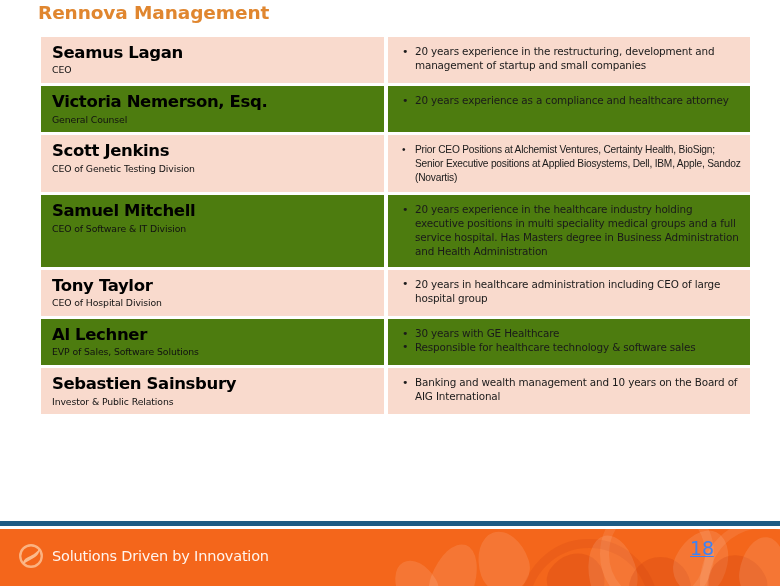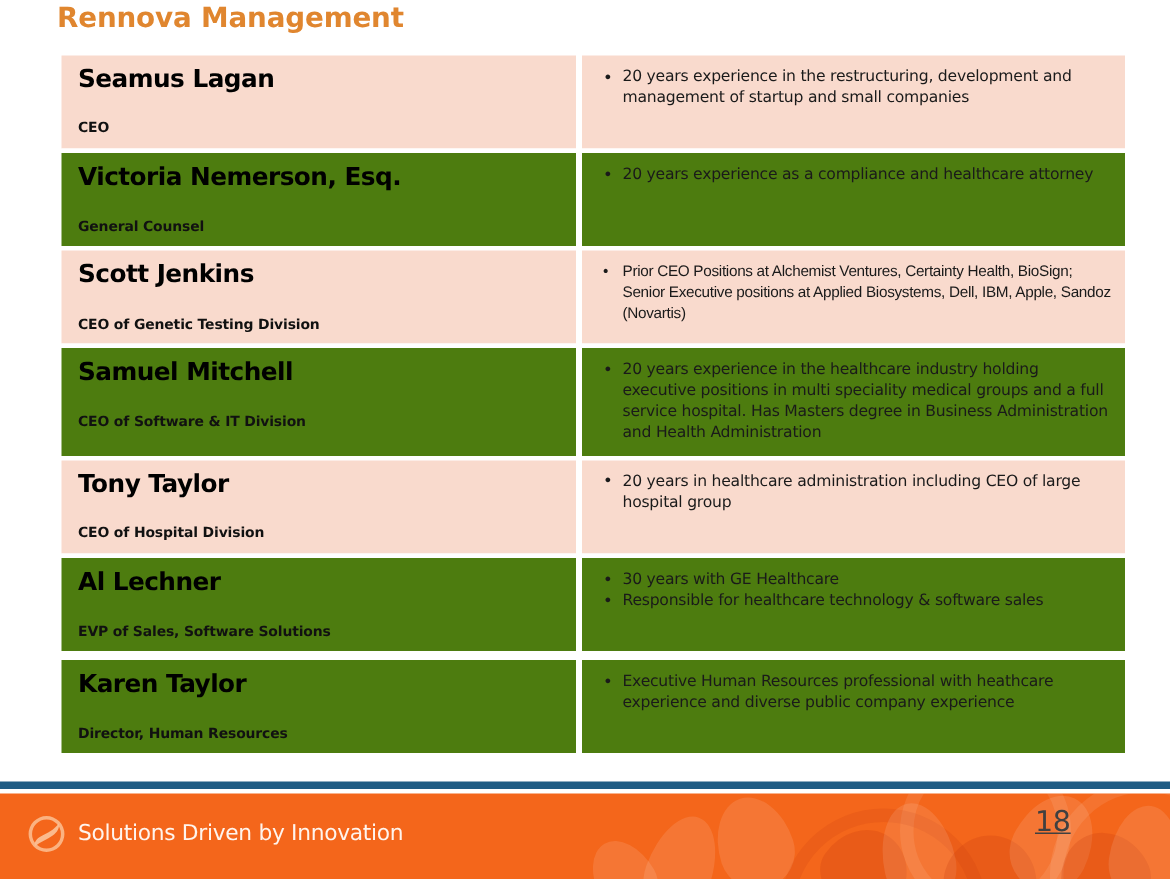--- a/index.html
+++ b/index.html
@@ -78,24 +78,24 @@
     font-family: "DejaVu Sans", sans-serif;
     font-size: 16.5px;
     font-weight: bold;
     color: #000000;
     line-height: 1.12;
     letter-spacing: -0.35px;
   }
   .person-title {
     font-family: "DejaVu Sans", sans-serif;
     font-size: 9.3px;
-    font-weight: bold;
+    font-weight: normal;
     color: #111111;
     line-height: 1.25;
-    margin-top: 18px;
+    margin-top: 2px;
     letter-spacing: -0.1px;
   }
 
   ul.bullet-list {
     margin: 0;
     padding: 0;
     list-style: none;
   }
   ul.bullet-list > li {
     position: relative;
@@ -177,21 +177,21 @@
     color: #FFF4ED;
     letter-spacing: -0.2px;
     white-space: nowrap;
   }
   #page-number {
     position: absolute;
     left: 690px;
     top: 537px;
     font-family: "DejaVu Sans", sans-serif;
     font-size: 19px;
-    color: #404040;
+    color: #3b82f6;
     letter-spacing: -0.2px;
     text-decoration: underline;
   }
 </style>
 </head>
 <body>
 
 <div id="slide">
 
   <div id="slide-title">Rennova Management</div>
@@ -282,34 +282,34 @@
           <td class="bullets-cell">
             <ul class="bullet-list">
               <li><span class="bullet-dot">•</span><span>30 years with GE Healthcare</span></li>
               <li><span class="bullet-dot">•</span><span>Responsible for healthcare technology &amp; software sales</span></li>
             </ul>
           </td>
         </tr>
         <tr class="spacer-row">
           <td colspan="3"></td>
         </tr>
-        <tr class="spacer-row">
-          <td colspan="3"></td>
-        </tr>
-        <tr class="person-row tint-light">
-          <td class="name-cell">
-            <div class="person-name">Karen Taylor</div>
-            <div class="person-title">Director, Human Resources</div>
-          </td>
-          <td class="gap-cell"></td>
-          <td class="bullets-cell">
-            <ul class="bullet-list">
-              <li><span class="bullet-dot">•</span><span>Executive Human Resources professional with heathcare experience and diverse public company experience</span></li>
-            </ul>
-          </td>
+        <tr class="person-row tint-dark">
+          <td class="name-cell">
+            <div class="person-name">Sebastien Sainsbury</div>
+            <div class="person-title">Investor &amp; Public Relations</div>
+          </td>
+          <td class="gap-cell"></td>
+          <td class="bullets-cell">
+            <ul class="bullet-list">
+              <li><span class="bullet-dot">•</span><span>Banking and wealth management and 10 years on the Board of AIG International</span></li>
+            </ul>
+          </td>
+        </tr>
+        <tr class="spacer-row">
+          <td colspan="3"></td>
         </tr>
       </tbody>
   </table>
 
   <div id="footer-rule"></div>
 
   <div id="footer-band">
     <div class="ring" style="left:600px; top:-32px; width:96px; height:96px;"></div>
     <div class="ring dark" style="left:520px; top:10px; width:120px; height:120px;"></div>
     <div class="ring" style="left:700px; top:-10px; width:110px; height:110px;"></div>

